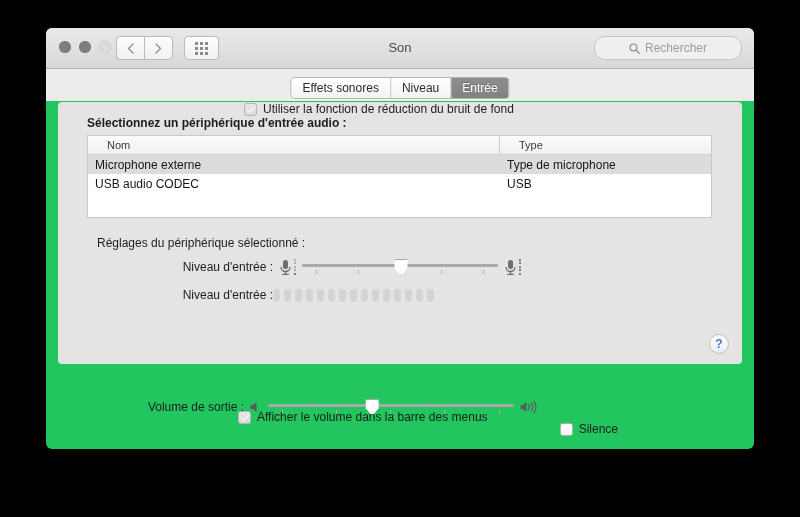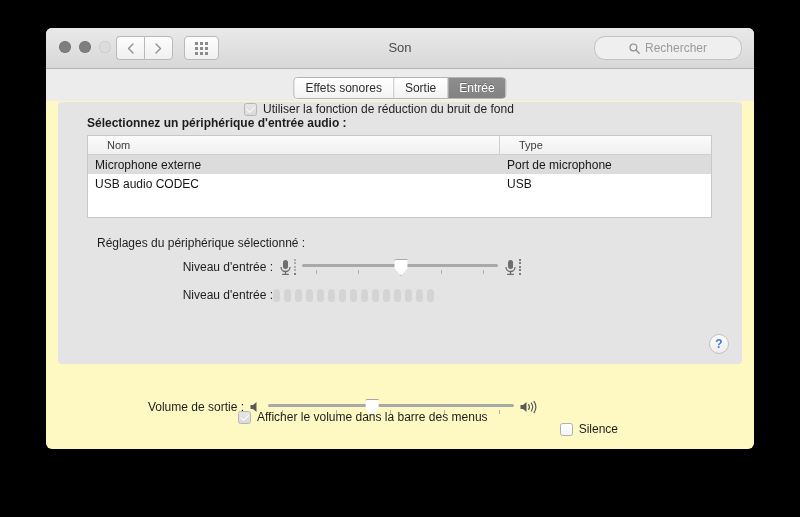--- a/index.html
+++ b/index.html
@@ -22,21 +22,21 @@
     background: #000000;
   }
 
   
   .window {
     position: absolute;
     left: 46px;
     top: 28px;
     width: 708px;
     height: 421px;
-    background: #fef9c3;
+    background: #22c55e;
     border-radius: 6px;
     box-shadow: 0 10px 34px rgba(0,0,0,0.55), 0 0 0 0.5px rgba(0,0,0,0.35);
     overflow: hidden;
   }
 
   
   .titlebar {
     position: relative;
     height: 40px;
     background: linear-gradient(to bottom, #e9e9e9 0%, #d8d8d8 100%);
@@ -439,37 +439,37 @@
             <path d="M7 7 L10.2 10.2" stroke="#8d8d8d" stroke-width="1.3" stroke-linecap="round"></path>
           </svg>
         </span>
         <span class="sph">Rechercher</span>
       </div>
     </div>
 
     <div class="tabzone">
       <div class="tabs">
         <div class="tab">Effets sonores</div>
-        <div class="tab">Sortie</div>
+        <div class="tab">Niveau</div>
         <div class="tab active">Entrée</div>
       </div>
     </div>
 
     <div class="panel">
 
       <div class="section-label bold" id="device-label">Sélectionnez un périphérique d'entrée audio :</div>
 
       <div class="table">
         <div class="thead">
           <div class="th c1">Nom</div>
           <div class="th c2">Type</div>
         </div>
         <div class="trow selected">
           <div class="td c1">Microphone externe</div>
-          <div class="td c2">Port de microphone</div>
+          <div class="td c2">Type de microphone</div>
         </div>
         <div class="trow">
           <div class="td c1">USB audio CODEC</div>
           <div class="td c2">USB</div>
         </div>
       </div>
 
       <div class="section-label" id="settings-label">Réglages du périphérique sélectionné :</div>
 
       <div class="ctl-row" id="input-volume-row">

